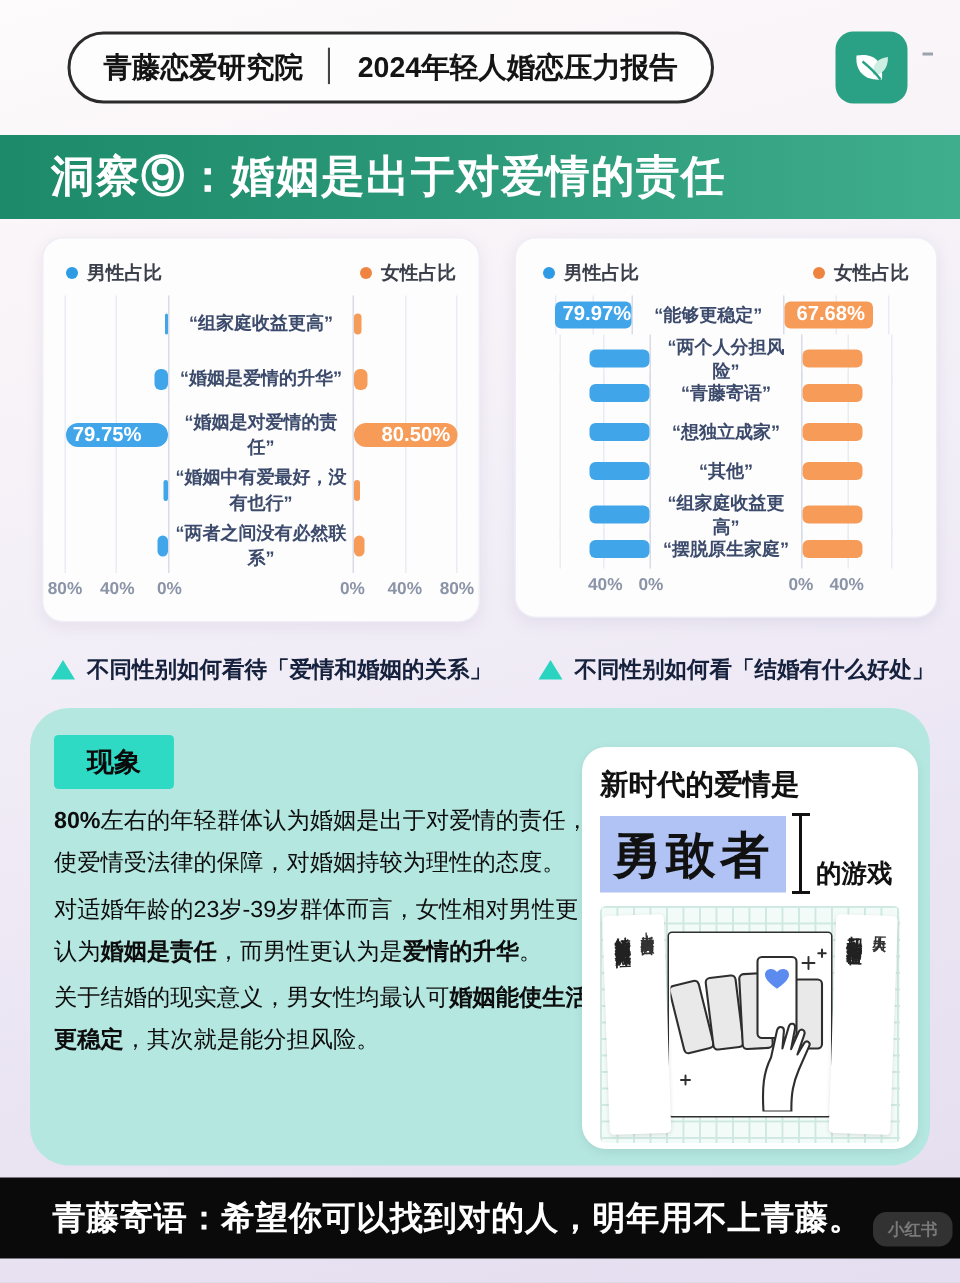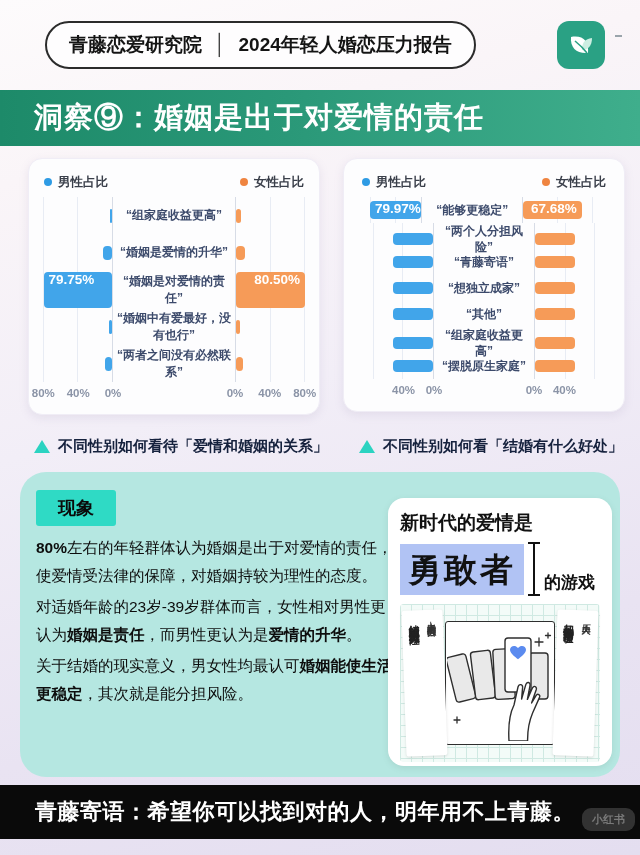--- a/index.html
+++ b/index.html
@@ -38,21 +38,21 @@
   .sl,.sr{height:100%;display:flex;align-items:center;background-repeat:no-repeat;}
   .sl{justify-content:flex-end;border-right:1px solid #d7dce6;}
   .sr{justify-content:flex-start;border-left:1px solid #d7dce6;}
   .c1 .sl{background-image:linear-gradient(#e8ecf4,#e8ecf4),linear-gradient(#e8ecf4,#e8ecf4);background-size:1px 100%;background-position:5.9% 0,52.9% 0;}
   .c1 .sr{background-image:linear-gradient(#e8ecf4,#e8ecf4),linear-gradient(#e8ecf4,#e8ecf4);background-size:1px 100%;background-position:47.1% 0,94.1% 0;}
   .c2 .sl{background-image:linear-gradient(#e8ecf4,#e8ecf4),linear-gradient(#e8ecf4,#e8ecf4);background-size:1px 100%;background-position:23.8% 0,61.9% 0;}
   .c2 .sr{background-image:linear-gradient(#e8ecf4,#e8ecf4),linear-gradient(#e8ecf4,#e8ecf4);background-size:1px 100%;background-position:38.1% 0,76.2% 0;}
   .bar{border-radius:4px;display:flex;align-items:flex-start;box-sizing:border-box;}
   .c1 .bar{height:14px;}
   .c2 .bar{height:12px;padding-left:40px;}
-  .c1 .bar.has-label{height:36px;}
+  .c1 .bar.has-label{height:16px;border-radius:10px;}
   .c2 .bar.has-label{height:18px;}
   .bar .val{color:#fff;font-weight:700;font-size:13.5px;white-space:nowrap;}
   .bar.m.has-label{justify-content:flex-start;padding-left:5px;}
   .bar.f.has-label{justify-content:flex-end;padding-right:5px;}
   .cat{font-size:12px;font-weight:600;color:#3c4a6b;text-align:center;line-height:1.35;padding:0 4px;box-sizing:border-box;}
   .axis{display:grid;grid-template-columns:1fr var(--cat) 1fr;height:22px;margin-top:2px;}
   .axis .aside{position:relative;height:100%;}
   .tick{position:absolute;top:3px;transform:translateX(-50%);font-size:11.5px;color:#8b94a7;font-weight:600;white-space:nowrap;}
 
   

